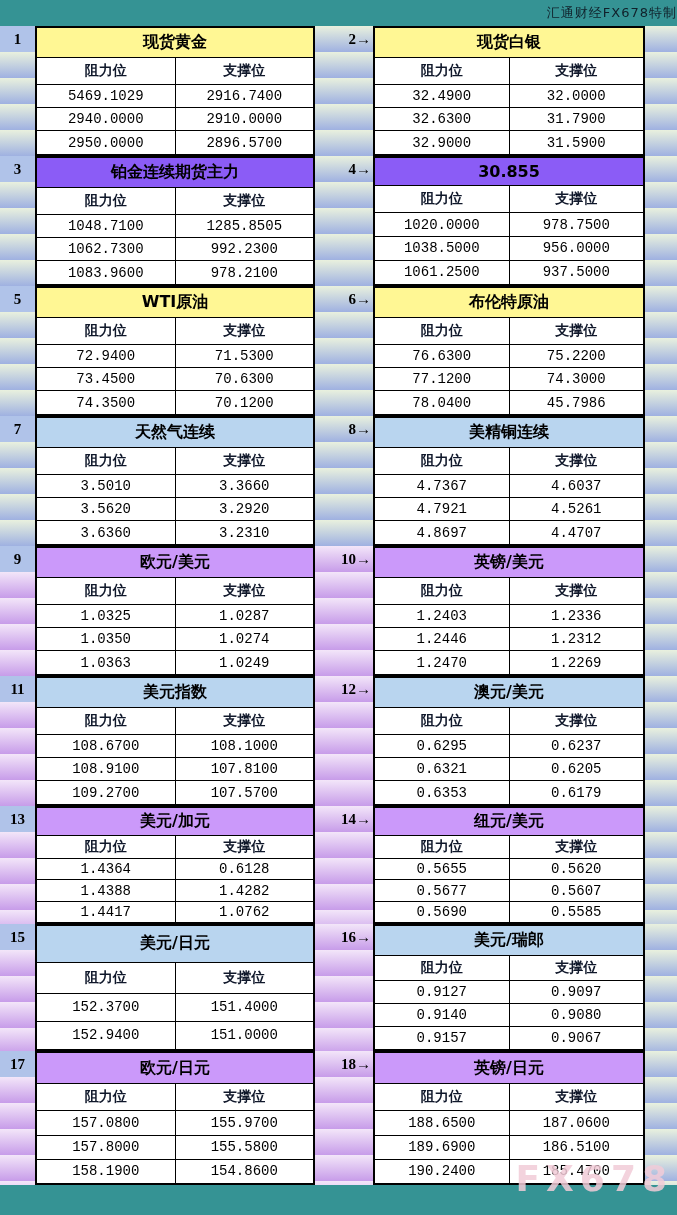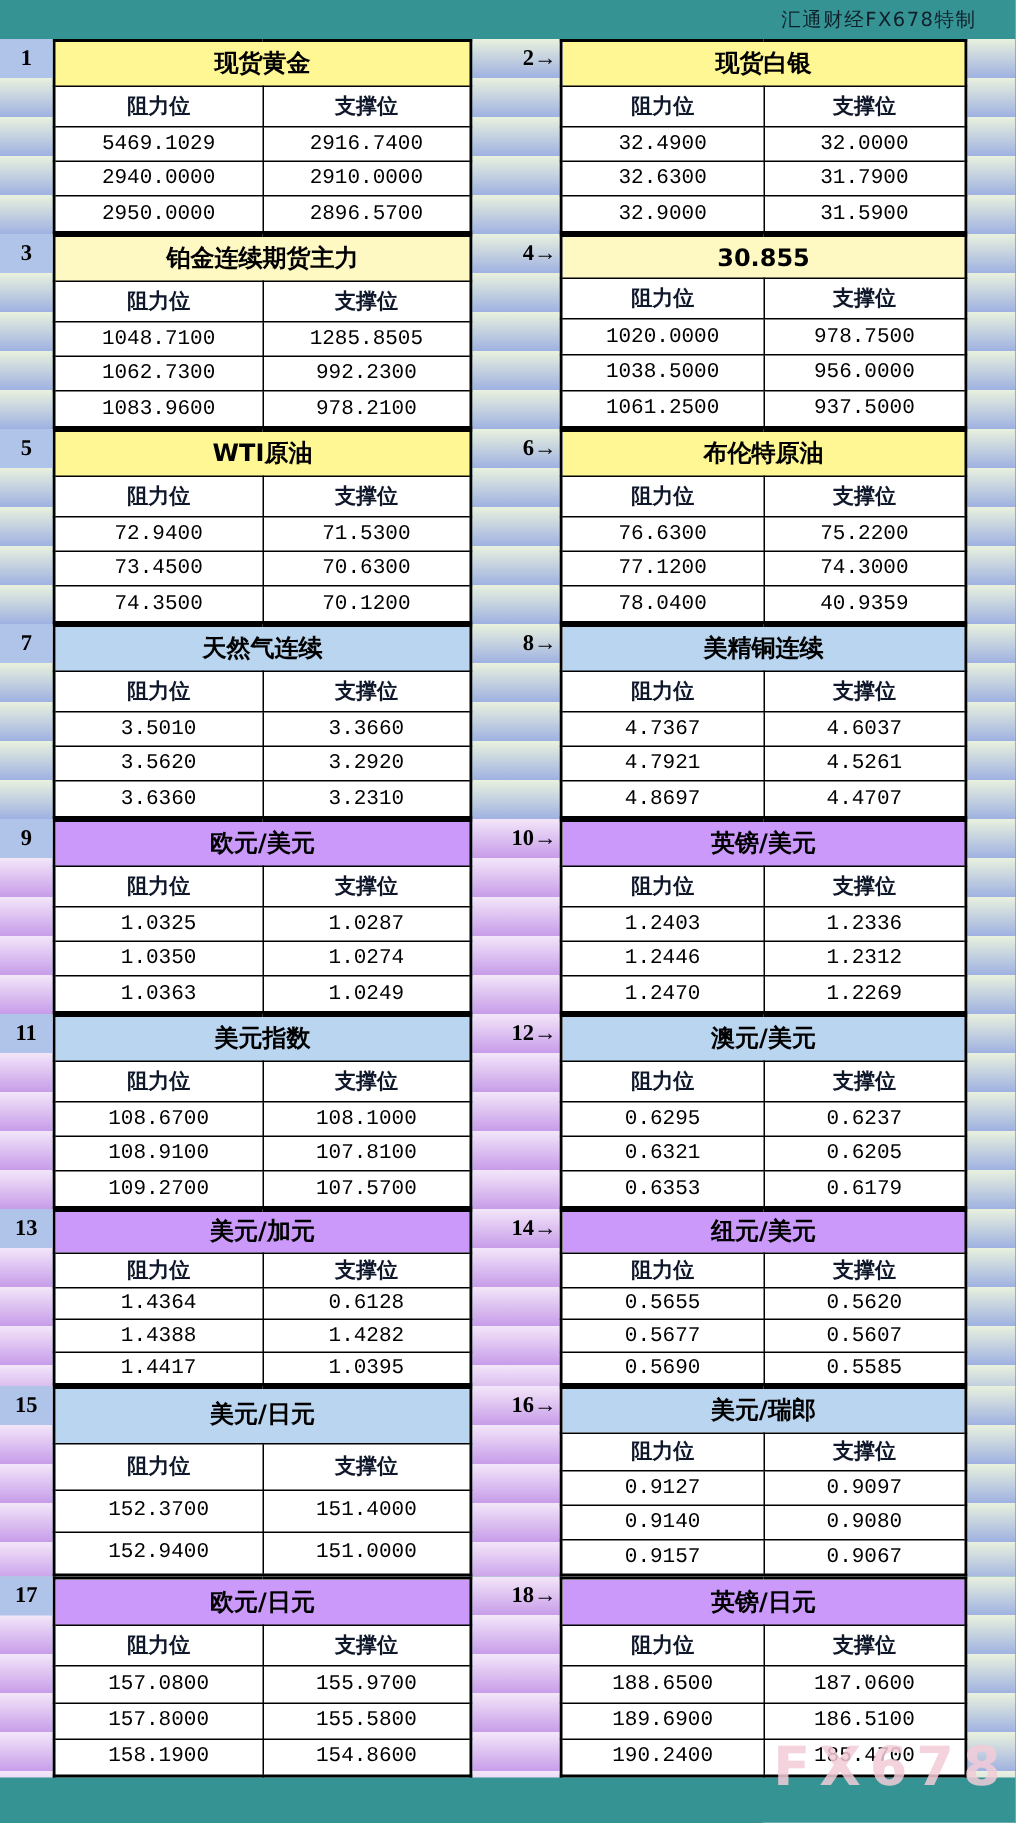--- a/index.html
+++ b/index.html
@@ -1,38 +1,38 @@
 <!DOCTYPE html>
 <html><head>
 <meta charset="utf-8">
 <style>
   html,body{margin:0;padding:0;}
   body{font-family:"DejaVu Sans",sans-serif;}
   .page{position:relative;width:677px;height:1215px;background:#359394;overflow:hidden;}
 
   
-  .topstrip{height:26px;display:flex;align-items:center;justify-content:flex-end;padding-right:26px;box-sizing:border-box;}
+  .topstrip{height:26px;display:flex;align-items:center;justify-content:flex-end;box-sizing:border-box;}
   .brand{font-size:13px;color:#10202a;letter-spacing:1px;}
 
   
   .grid{display:grid;grid-template-columns:35px 280px 58px 272px 32px;
         grid-template-rows:130px 130px 130px 130px 130px 130px 118px 127px 134px;}
 
   .mcell{position:relative;}
   .s-blue{background:repeating-linear-gradient(180deg,#e9f1de 0px,#9fb1e1 26px);}
   .s-purple{background:repeating-linear-gradient(180deg,#f3e6f9 0px,#c79ce9 26px);}
   .numband{position:absolute;top:0;left:0;right:0;height:26px;display:flex;align-items:center;justify-content:center;
            font-family:"Liberation Serif",serif;font-weight:bold;font-size:15px;color:#000;background:#b0c3e9;}
   .numband.arrow{background:transparent;justify-content:flex-end;padding-right:2px;box-sizing:border-box;}
 
   table.qt{border-collapse:collapse;table-layout:fixed;width:100%;height:100%;background:#fff;border:2px solid #000;}
   table.qt th,table.qt td{border:1px solid #000;text-align:center;vertical-align:middle;padding:0;overflow:hidden;}
   .title{font-size:16px;font-weight:bold;color:#000;}
   .ty{background:#FFF794;}
-  .tb{background:#fef9c3;margin-top:40px;}
+  .tb{background:#8b5cf6;margin-top:40px;}
   .tl{background:#B9D5EF;margin-left:20px;}
   .tp{background:#CB99FA;}
   .hdr{font-size:14px;font-weight:bold;background:#fff;color:#0f172a;}
   td.val{font-family:"Liberation Mono",monospace;font-size:14px;color:#000;background:#fff;}
 
   
   .footstrip{height:24px;display:flex;align-items:center;justify-content:space-between;
              padding:0 6px 0 35px;box-sizing:border-box;
              background:linear-gradient(180deg,#eaf3e2,#cfdcf0);margin-top:44px;}
   .footnote,.footupd{font-size:13px;color:#10202a;}
@@ -198,21 +198,21 @@
       <tr>
             <td class="val">76.6300</td>
             <td class="val">75.2200</td>
           </tr>
       <tr>
             <td class="val">77.1200</td>
             <td class="val">74.3000</td>
           </tr>
       <tr>
             <td class="val">78.0400</td>
-            <td class="val">40.9359</td>
+            <td class="val">45.7986</td>
           </tr>
     </tbody>
   </table>
 <div class="mcell s-blue"></div>
       <div class="mcell s-blue">
         <div class="numband">7</div>
       </div>
   <table class="qt">
     <tbody>
       <tr>
@@ -384,21 +384,21 @@
       <tr>
             <td class="val">1.4364</td>
             <td class="val">0.6128</td>
           </tr>
       <tr>
             <td class="val">1.4388</td>
             <td class="val">1.4282</td>
           </tr>
       <tr>
             <td class="val">1.4417</td>
-            <td class="val">1.0395</td>
+            <td class="val">1.0762</td>
           </tr>
     </tbody>
   </table>
 <div class="mcell s-purple">
         <div class="numband arrow">14→</div>
       </div>
   <table class="qt">
     <tbody>
       <tr>
             <th class="title tp" colspan="2">纽元/美元</th>

